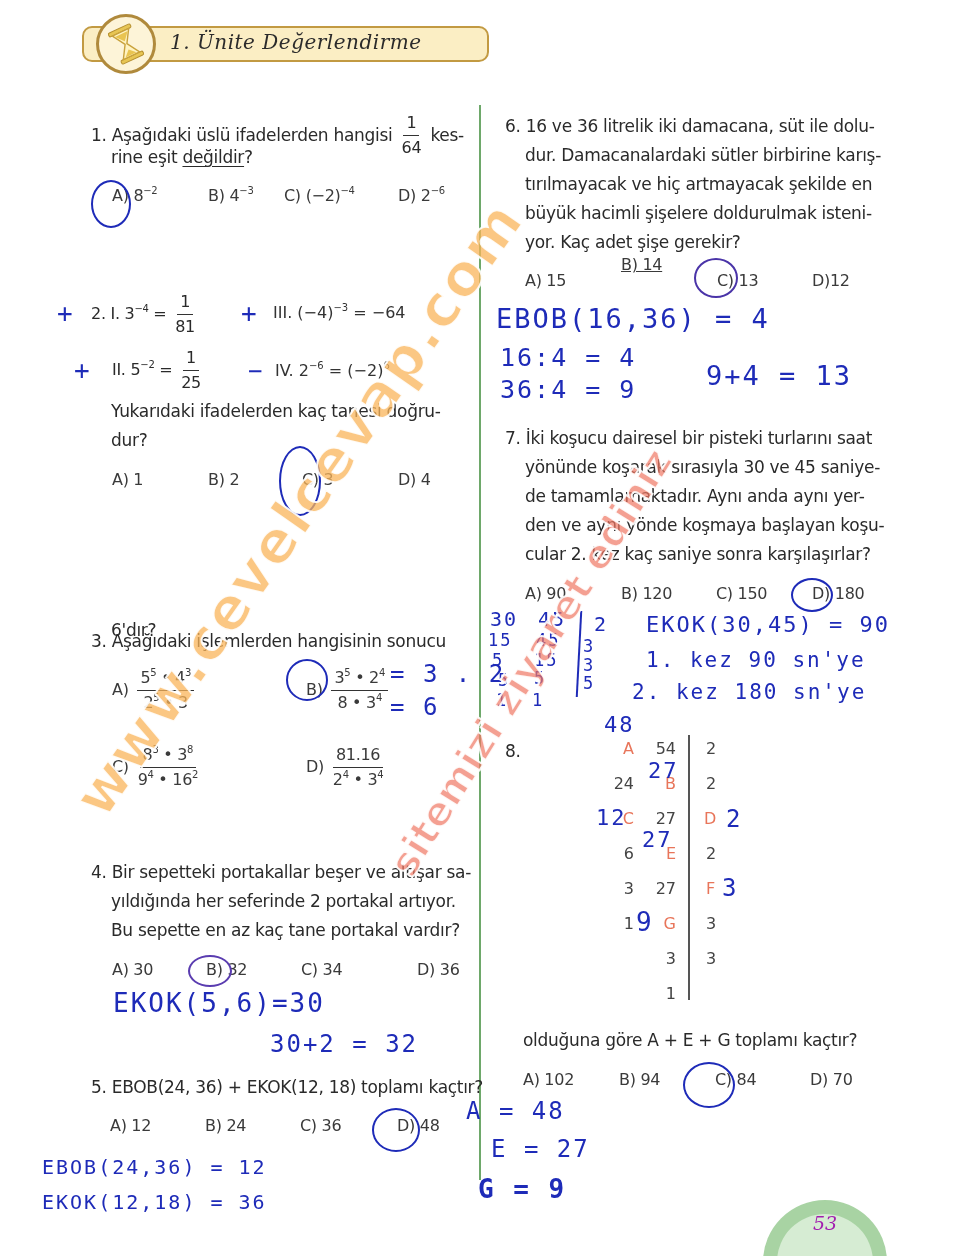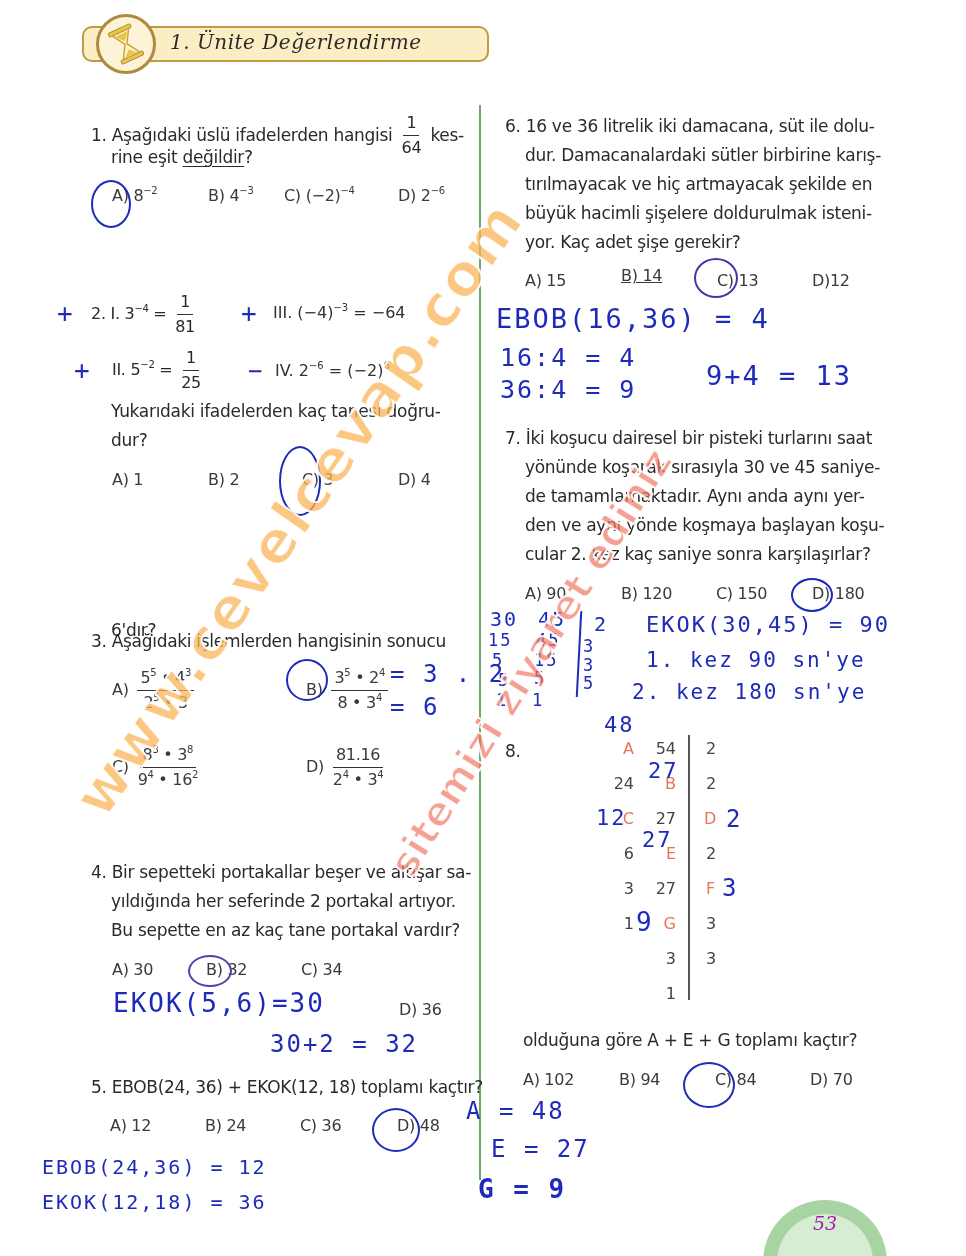--- a/index.html
+++ b/index.html
@@ -164,21 +164,21 @@
 
 <div class="abs q" style="left:91px;top:858px;">
   <span>4.</span>
   <span>Bir sepetteki portakallar beşer ve altışar sa-</span>
 </div>
 <div class="abs q" style="left:111px;top:887px;">yıldığında her seferinde 2 portakal artıyor.</div>
 <div class="abs q" style="left:111px;top:916px;">Bu sepette en az kaç tane portakal vardır?</div>
 <div class="opt" style="left:112px;top:960px;">A) 30</div>
 <div class="opt" style="left:206px;top:960px;">B) 32</div>
 <div class="opt" style="left:301px;top:960px;">C) 34</div>
-<div class="opt" style="left:399px;top:960px;margin-top:40px;">D) 36</div>
+<div class="opt" style="left:417px;top:960px;">D) 36</div>
 <div class="circle" style="left:188px;top:955px;width:40px;height:28px;border-color:#5a3cb0;"></div>
 <div class="hand" style="left:113px;top:988px;font-size:26px;">EKOK(5,6)=30</div>
 <div class="hand" style="left:270px;top:1030px;font-size:24px;">30+2 = 32</div>
 
 <div class="abs q" style="left:91px;top:1073px;">
   <span>5.</span>
   <span>EBOB(24, 36) + EKOK(12, 18) toplamı kaçtır?</span>
 </div>
 <div class="opt" style="left:110px;top:1116px;">A) 12</div>
 <div class="opt" style="left:205px;top:1116px;">B) 24</div>
@@ -190,21 +190,21 @@
 
 <div class="abs q" style="left:505px;top:112px;">
   <span>6.</span>
   <span>16 ve 36 litrelik iki damacana, süt ile dolu-</span>
 </div>
 <div class="abs q" style="left:525px;top:141px;">dur. Damacanalardaki sütler birbirine karış-</div>
 <div class="abs q" style="left:525px;top:170px;">tırılmayacak ve hiç artmayacak şekilde en</div>
 <div class="abs q" style="left:525px;top:199px;">büyük hacimli şişelere doldurulmak isteni-</div>
 <div class="abs q" style="left:525px;top:228px;">yor. Kaç adet şişe gerekir?</div>
 <div class="opt" style="left:525px;top:271px;">A) 15</div>
-<div class="opt" style="left:621px;top:266px;text-decoration:underline;">B) 14</div>
+<div class="opt" style="left:621px;top:255px;text-decoration:underline;">B) 14</div>
 <div class="opt" style="left:717px;top:271px;">C) 13</div>
 <div class="opt" style="left:812px;top:271px;">D)12</div>
 <div class="circle" style="left:694px;top:258px;width:40px;height:36px;border-color:#4a34a8;"></div>
 <div class="hand" style="left:496px;top:303px;font-size:27px;">EBOB(16,36) = 4</div>
 <div class="hand" style="left:500px;top:343px;font-size:25px;">16:4 = 4</div>
 <div class="hand" style="left:500px;top:375px;font-size:25px;">36:4 = 9</div>
 <div class="hand" style="left:706px;top:360px;font-size:27px;">9+4 = 13</div>
 
 <div class="abs q" style="left:505px;top:424px;">
   <span>7.</span>

